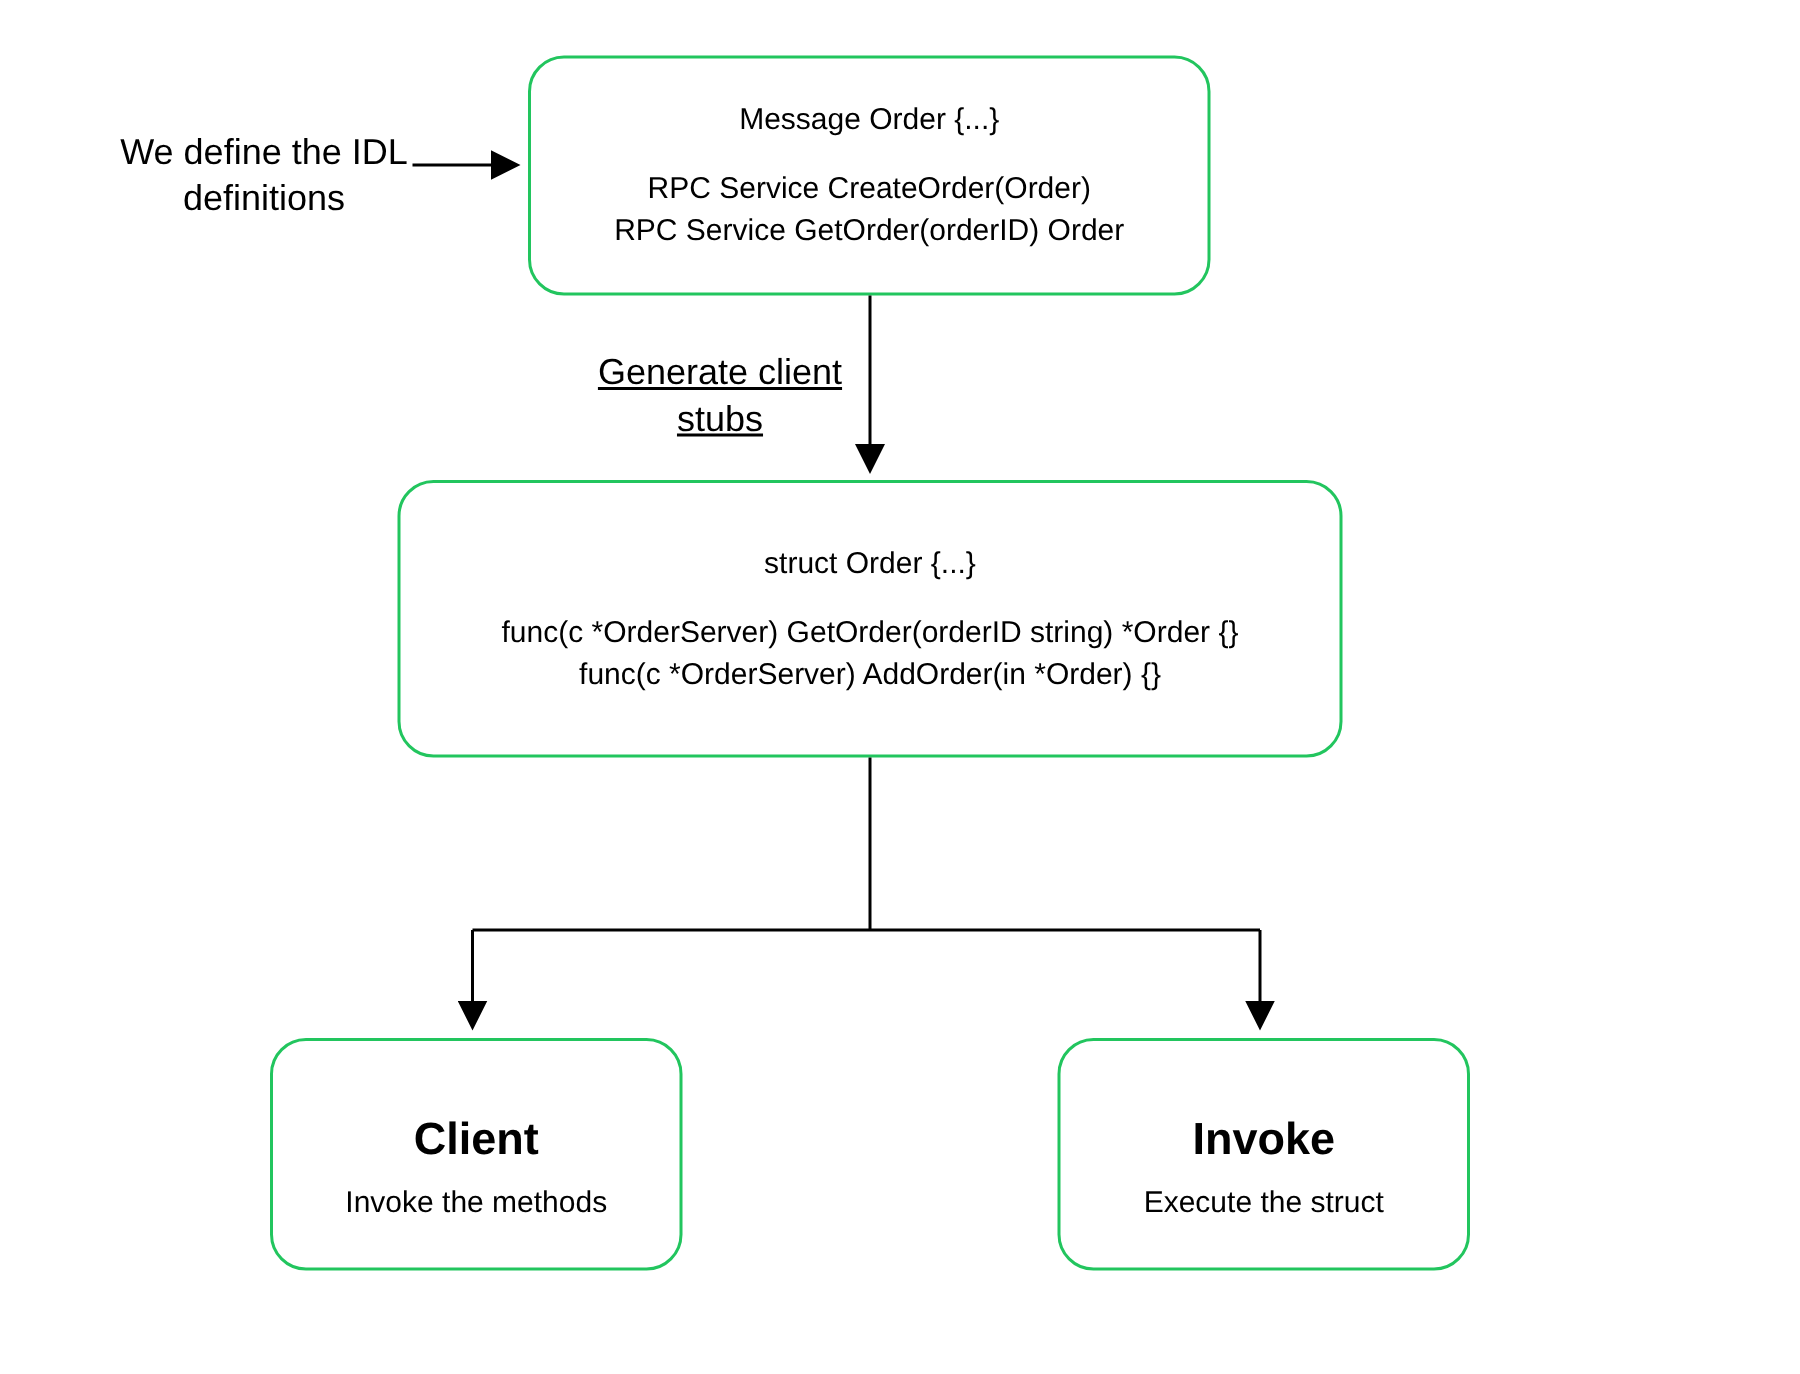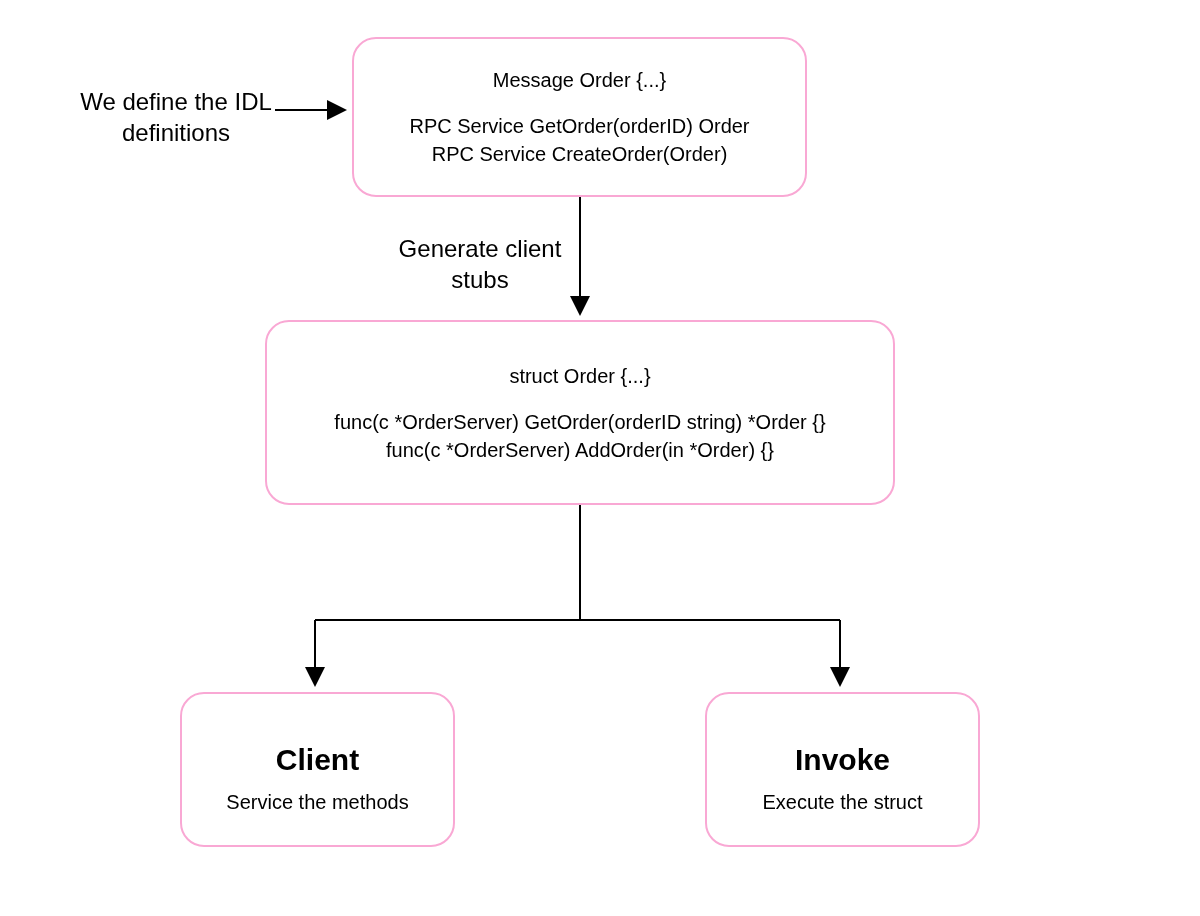--- a/index.html
+++ b/index.html
@@ -9,21 +9,21 @@
     }
     body {
       width: 1200px;
       height: 916px;
       background: white;
       font-family: Arial, Helvetica, sans-serif;
       position: relative;
     }
     .box {
       position: absolute;
-      border: 2px solid #f9a8d4;
+      border: 2px solid #22c55e;
       border-radius: 24px;
       background: white;
       display: flex;
       flex-direction: column;
       align-items: center;
       justify-content: center;
       text-align: center;
     }
     .box-text {
       font-size: 20px;
@@ -61,29 +61,29 @@
   <defs>
     <marker id="arrowhead" markerWidth="10" markerHeight="10" refX="8" refY="5" orient="auto">
       <path d="M0,0 L10,5 L0,10 Z" fill="black"></path>
     </marker>
   </defs>
   <line x1="0" y1="5" x2="68" y2="5" stroke="black" stroke-width="2" marker-end="url(#arrowhead)"></line>
 </svg>
 
 <div class="box" style="left:352px; top:37px; width:455px; height:160px;">
   <div class="box-text" style="margin-bottom:18px;">Message Order {...}</div>
+  <div class="box-text">RPC Service CreateOrder(Order)</div>
   <div class="box-text">RPC Service GetOrder(orderID) Order</div>
-  <div class="box-text">RPC Service CreateOrder(Order)</div>
 </div>
 
 <svg class="connector" style="left:575px; top:197px; width:20px; height:125px;">
   <line x1="5" y1="0" x2="5" y2="115" stroke="black" stroke-width="2" marker-end="url(#arrowhead)"></line>
 </svg>
 
-<div class="label" style="left:390px; top:233px; width:180px;">Generate client
+<div class="label" style="left:390px; top:233px; width:180px;text-decoration:underline;">Generate client
 stubs</div>
 
 <div class="box" style="left:265px; top:320px; width:630px; height:185px;">
   <div class="box-text" style="margin-bottom:18px;">struct Order {...}</div>
   <div class="box-text">func(c *OrderServer) GetOrder(orderID string) *Order {}</div>
   <div class="box-text">func(c *OrderServer) AddOrder(in *Order) {}</div>
 </div>
 
 <svg class="connector" style="left:300px; top:505px; width:560px; height:190px;">
 
@@ -91,19 +91,19 @@
 
   <line x1="15" y1="115" x2="540" y2="115" stroke="black" stroke-width="2"></line>
 
   <line x1="15" y1="115" x2="15" y2="178" stroke="black" stroke-width="2" marker-end="url(#arrowhead)"></line>
 
   <line x1="540" y1="115" x2="540" y2="178" stroke="black" stroke-width="2" marker-end="url(#arrowhead)"></line>
 </svg>
 
 <div class="box" style="left:180px; top:692px; width:275px; height:155px;">
   <div class="box-title">Client</div>
-  <div class="box-subtitle">Service the methods</div>
+  <div class="box-subtitle">Invoke the methods</div>
 </div>
 
 <div class="box" style="left:705px; top:692px; width:275px; height:155px;">
   <div class="box-title">Invoke</div>
   <div class="box-subtitle">Execute the struct</div>
 </div>
 
 </body></html>

